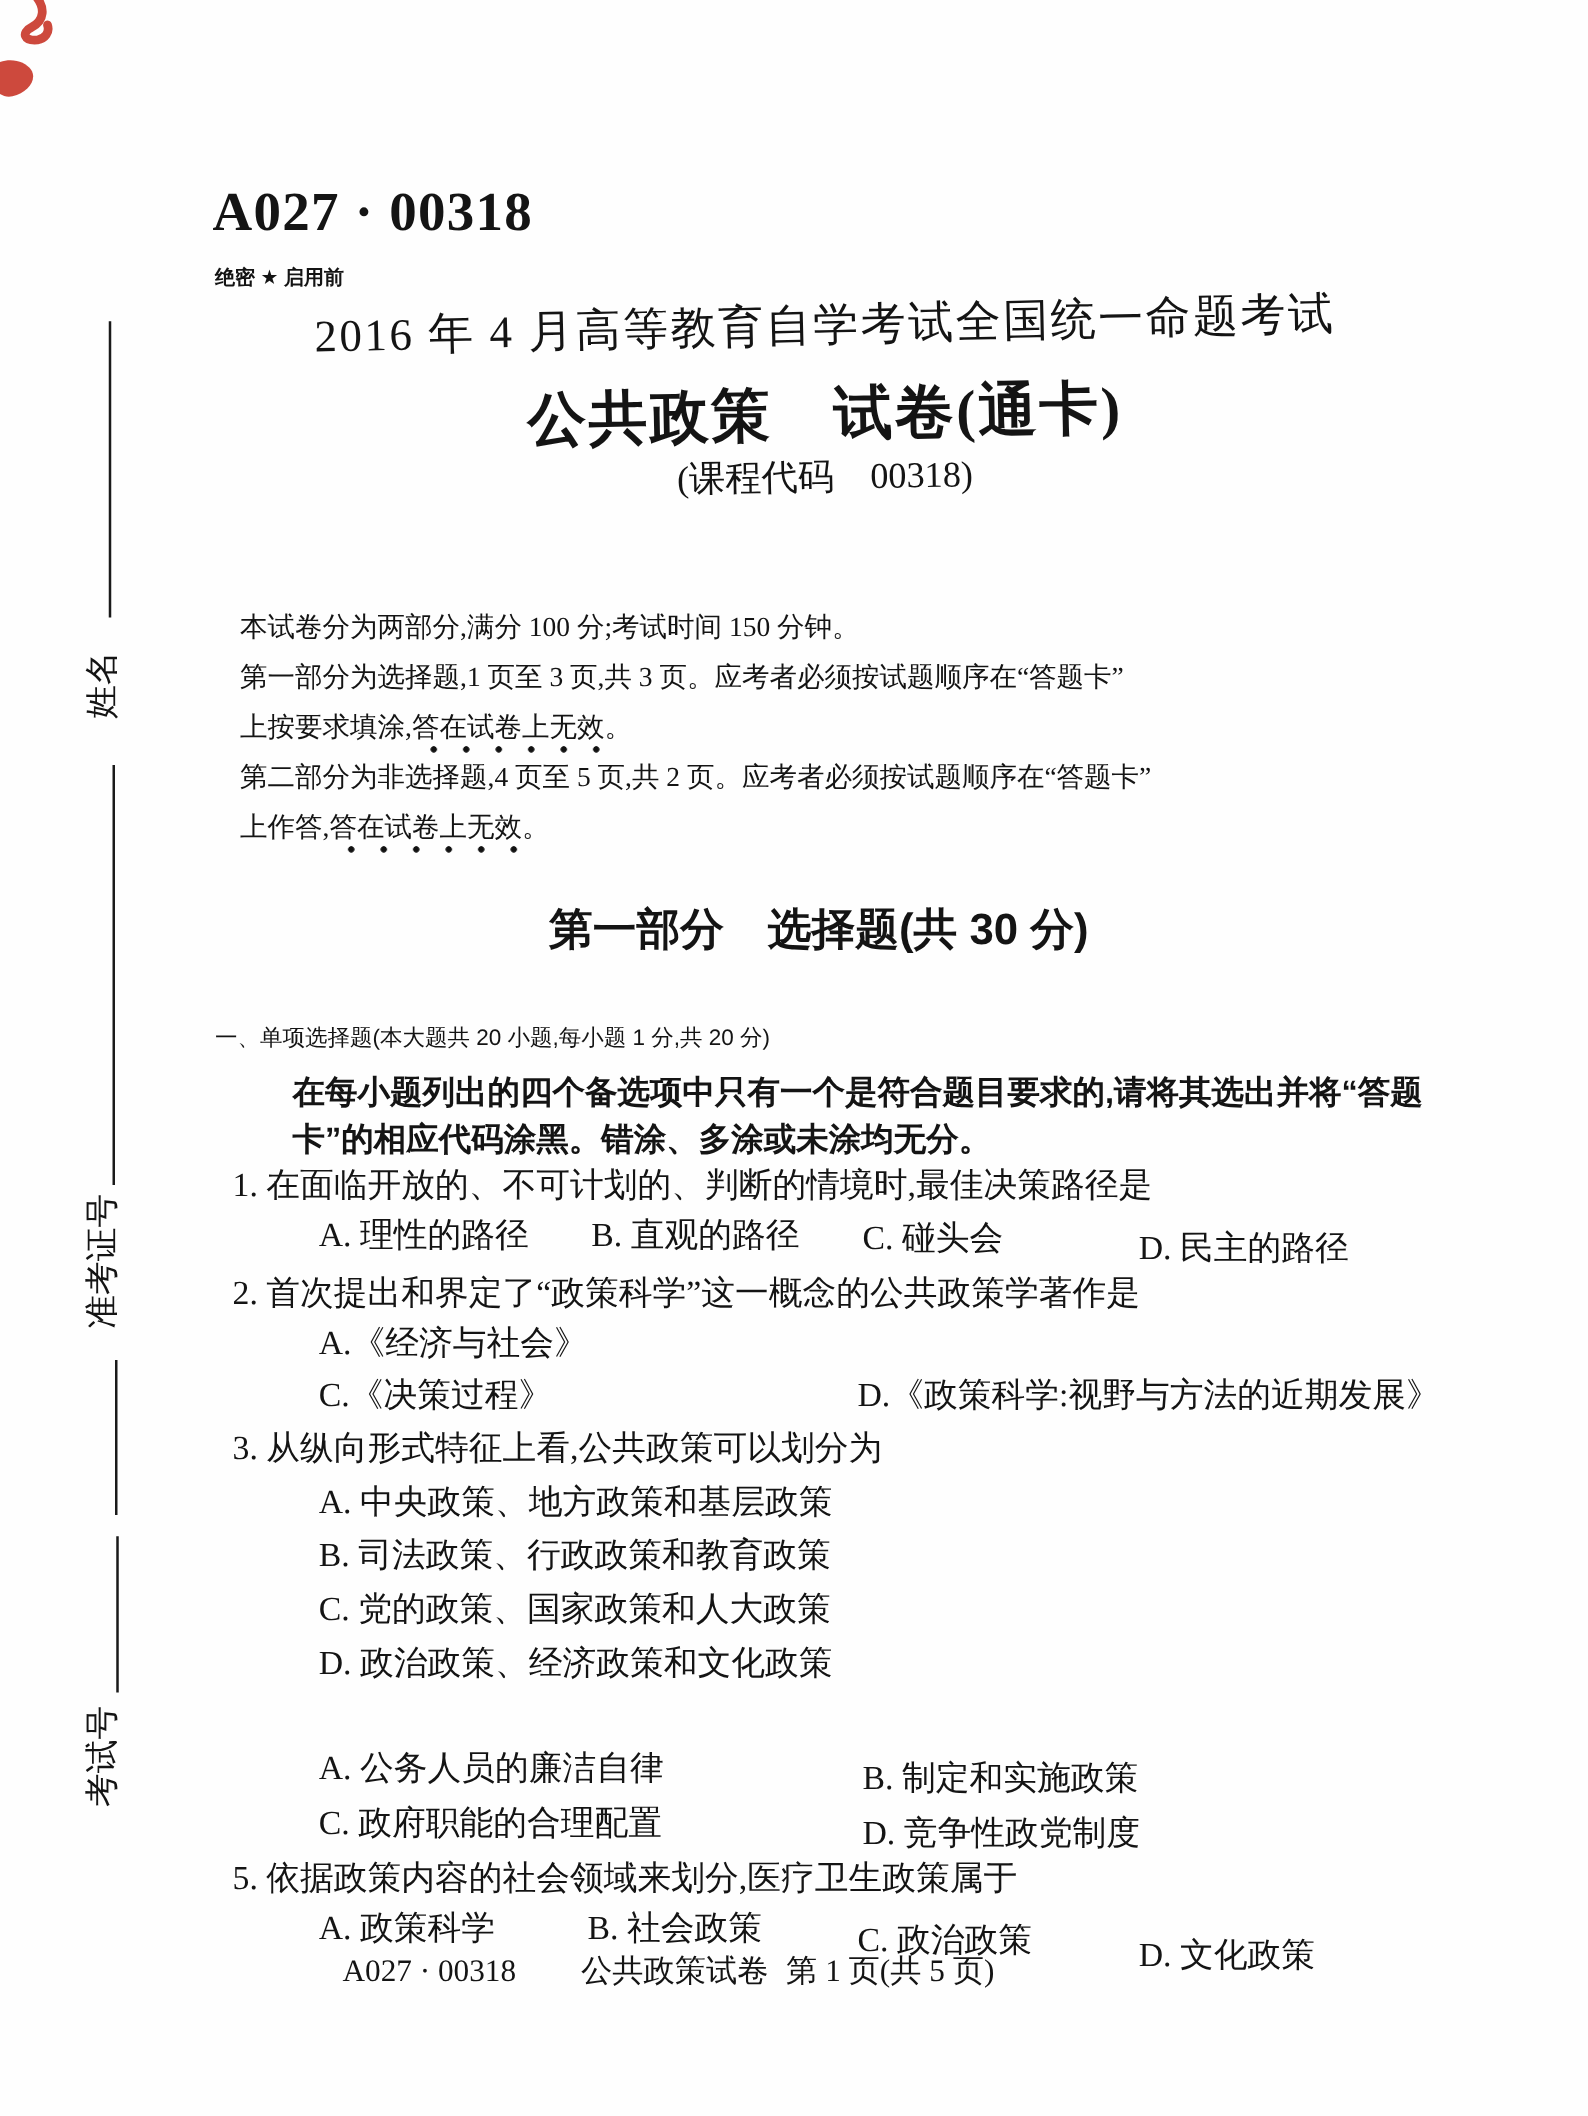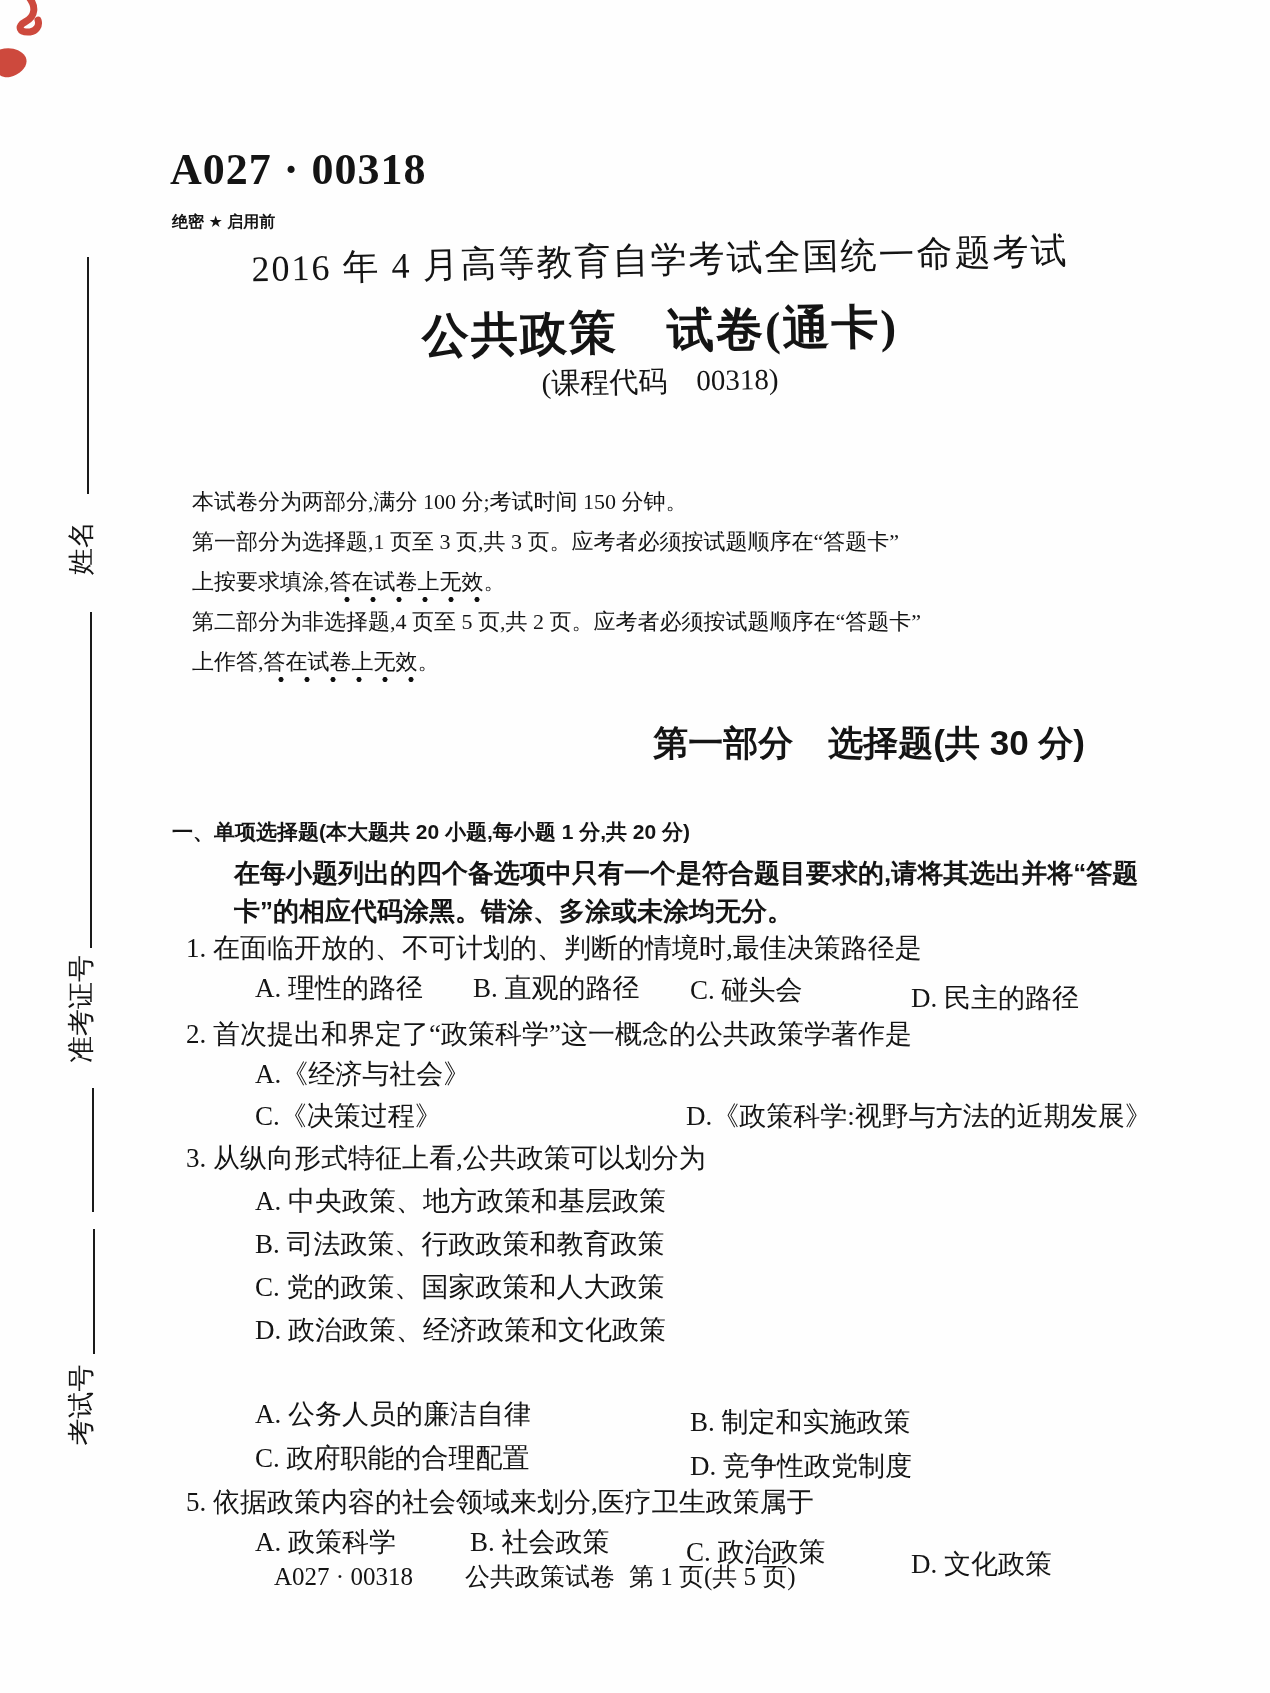--- a/index.html
+++ b/index.html
@@ -20,23 +20,23 @@
                  transform:rotate(-1deg); }
 
   .instructions { top:470px; left:192px; width:945px; font-size:22px;margin-top:12px; }
   .iline { line-height:40px; white-space:nowrap; }
   .em-dots {
     background-image:radial-gradient(circle, #111 2.3px, transparent 2.8px);
     background-size:26px 7px; background-repeat:repeat-x; background-position:4px 100%;
     padding-bottom:9px;
   }
 
-  .section-heading { top:720px; left:225px; width:860px; text-align:right;
+  .section-heading { top:720px; left:225px; width:860px; text-align:center;
                      font-size:35px; font-weight:700; }
-  .group-heading { top:818px; left:172px; font-size:21px; font-weight:700; }
+  .group-heading { top:818px; left:172px; font-size:18px; font-weight:400; }
   .group-note    { left:234px; font-size:26px; font-weight:700; }
 
   .stem { position:absolute; left:186px; font-size:27px; white-space:nowrap; }
   .opt  { position:absolute; font-size:27px; white-space:nowrap;margin-left:18px; }
 
   .footer { top:1560px; left:274px; font-size:25px; display:flex; align-items:baseline; }
   .footer .gap-big { display:inline-block; width:52px; }
   .footer .gap-sm  { display:inline-block; width:14px; }
 
   .vline { position:absolute; width:2px; background:#1a1a1a; }

